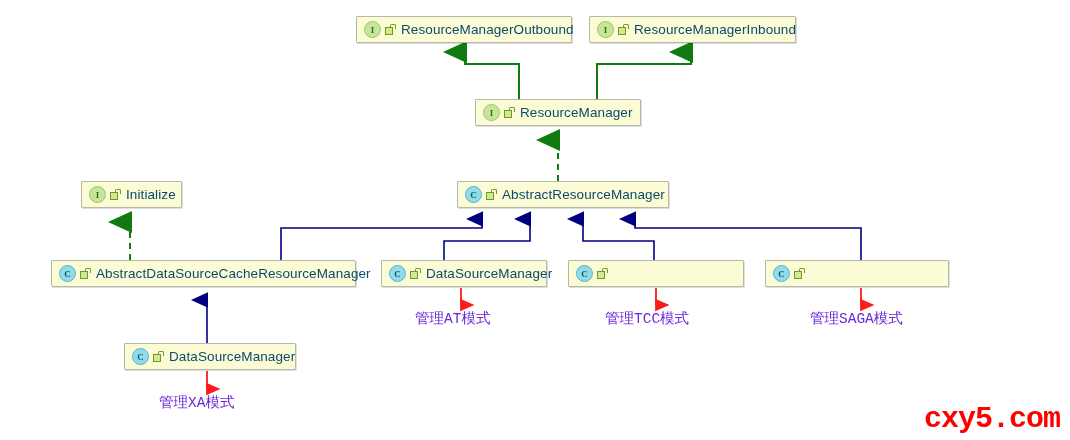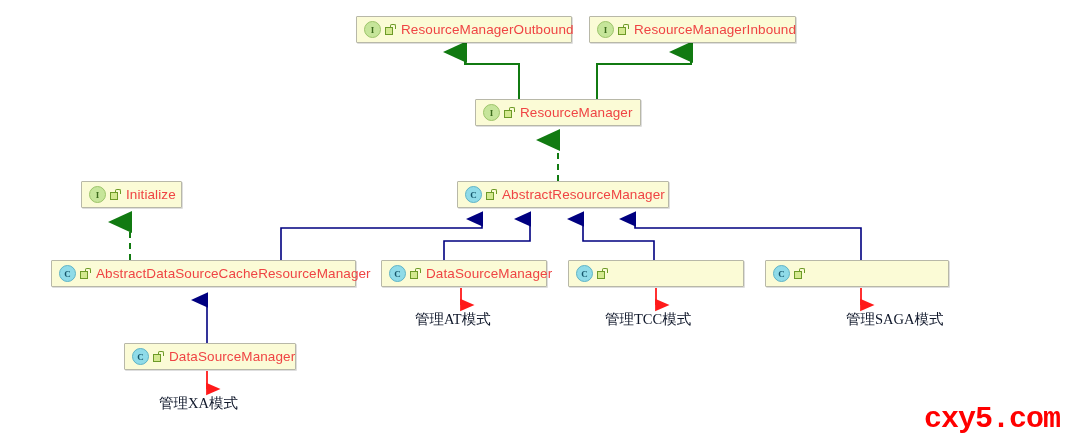--- a/index.html
+++ b/index.html
@@ -39,21 +39,21 @@
     border: 1px solid #b8b8a8;
     border-radius: 1px;
     box-shadow: 1px 1px 0 rgba(0,0,0,0.13);
     display: flex;
     align-items: center;
     padding: 0 8px 0 7px;
     white-space: nowrap;
   }
   .node .label {
     font-size: 13.5px;
-    color: #ef4444;
+    color: #0c4a6e;
     line-height: 1;
     letter-spacing: 0.1px;
   }
 
   
   .badge {
     width: 15px;
     height: 15px;
     border-radius: 50%;
     flex: 0 0 auto;
@@ -102,24 +102,24 @@
     border: 1px solid #6d9a27;
     border-bottom: none;
     background: transparent;
     box-sizing: border-box;
     border-radius: 2px 2px 0 0;
   }
 
   
   .note {
     position: absolute;
-    color: #0f172a;
+    color: #6d28d9;
     font-size: 14.5px;
     white-space: nowrap;
-    font-family: Liberation Serif, serif;
+    font-family: Liberation Mono, monospace;
     line-height: 1;
   }
 
   
   #watermark {
     position: absolute;
     right: 10px;
     bottom: 6px;
     color: #ff0000;
     font-size: 30px;
@@ -280,18 +280,18 @@
     <span class="badge cls">C</span>
     <span class="vis-icon">
         <i class="shackle"></i>
         <i class="body"></i>
       </span>
     <span class="label">DataSourceManager</span>
   </div>
 
   <div class="note" style="left:415px; top:312px;">管理AT模式</div>
   <div class="note" style="left:605px; top:312px;">管理TCC模式</div>
-  <div class="note" style="left:810px; top:312px;margin-left:36px;">管理SAGA模式</div>
+  <div class="note" style="left:810px; top:312px;">管理SAGA模式</div>
   <div class="note" style="left:159px; top:396px;">管理XA模式</div>
 
   <div id="watermark">cxy5.com</div>
 
 </div>
 
 </body></html>

